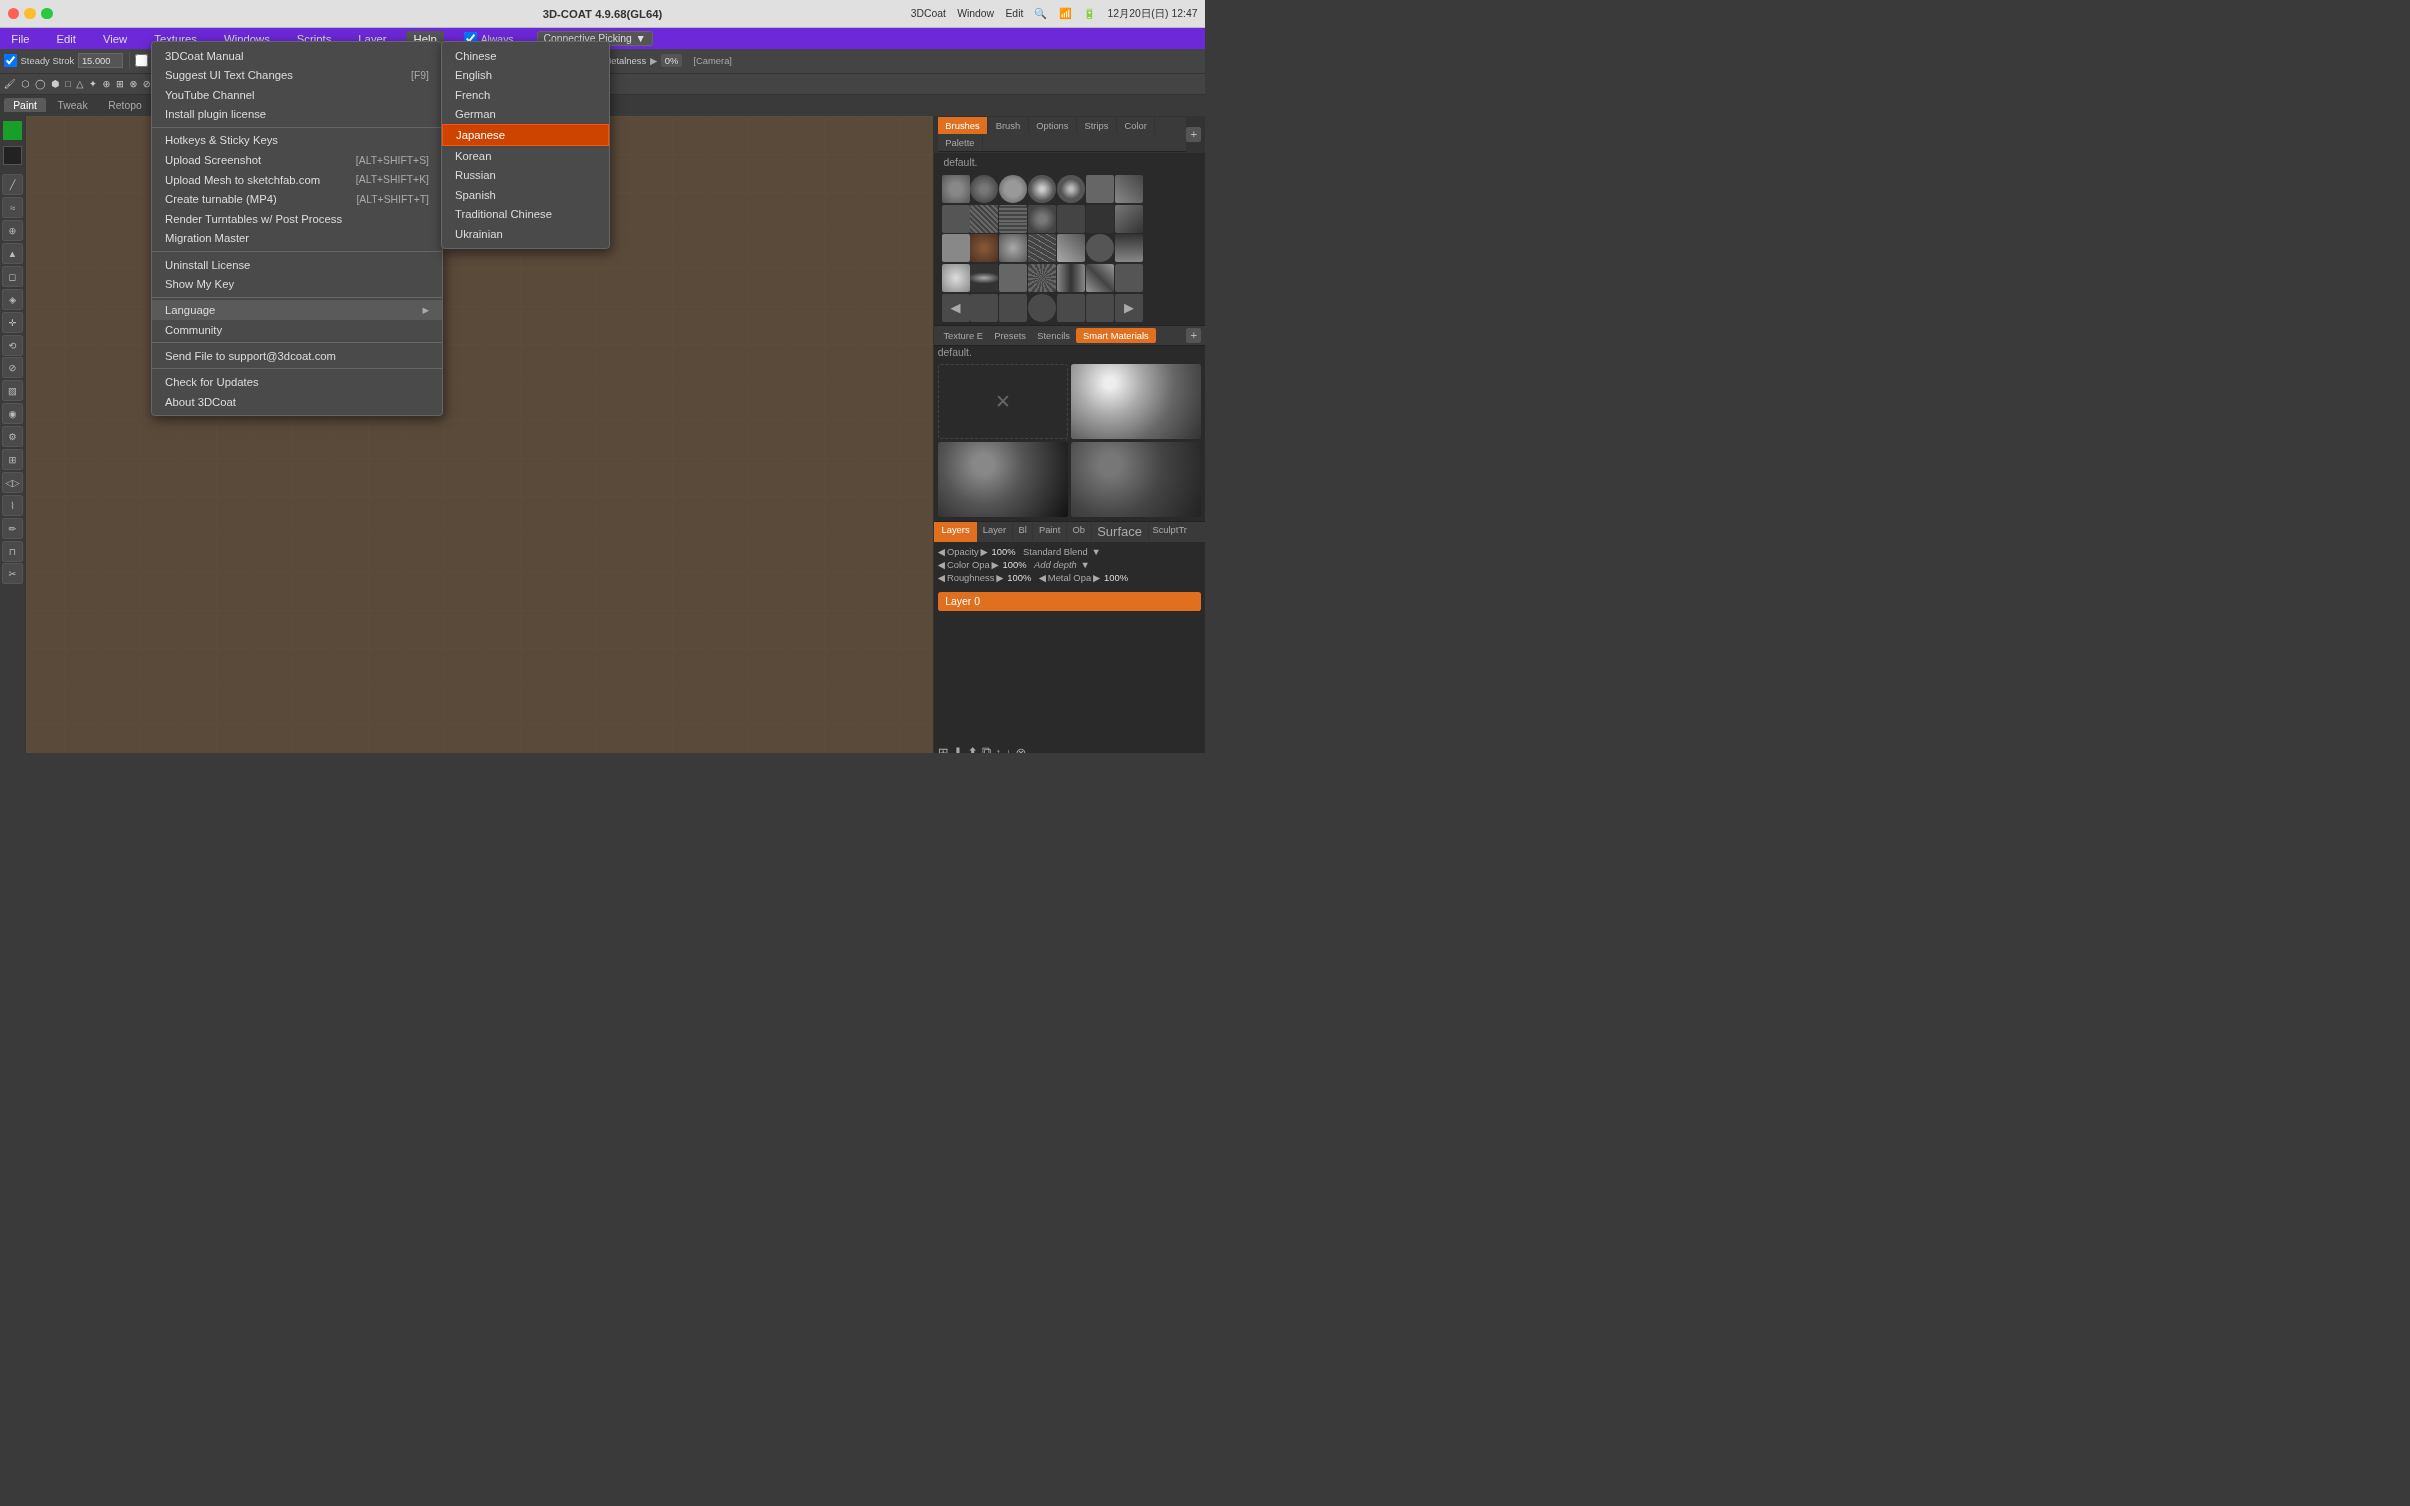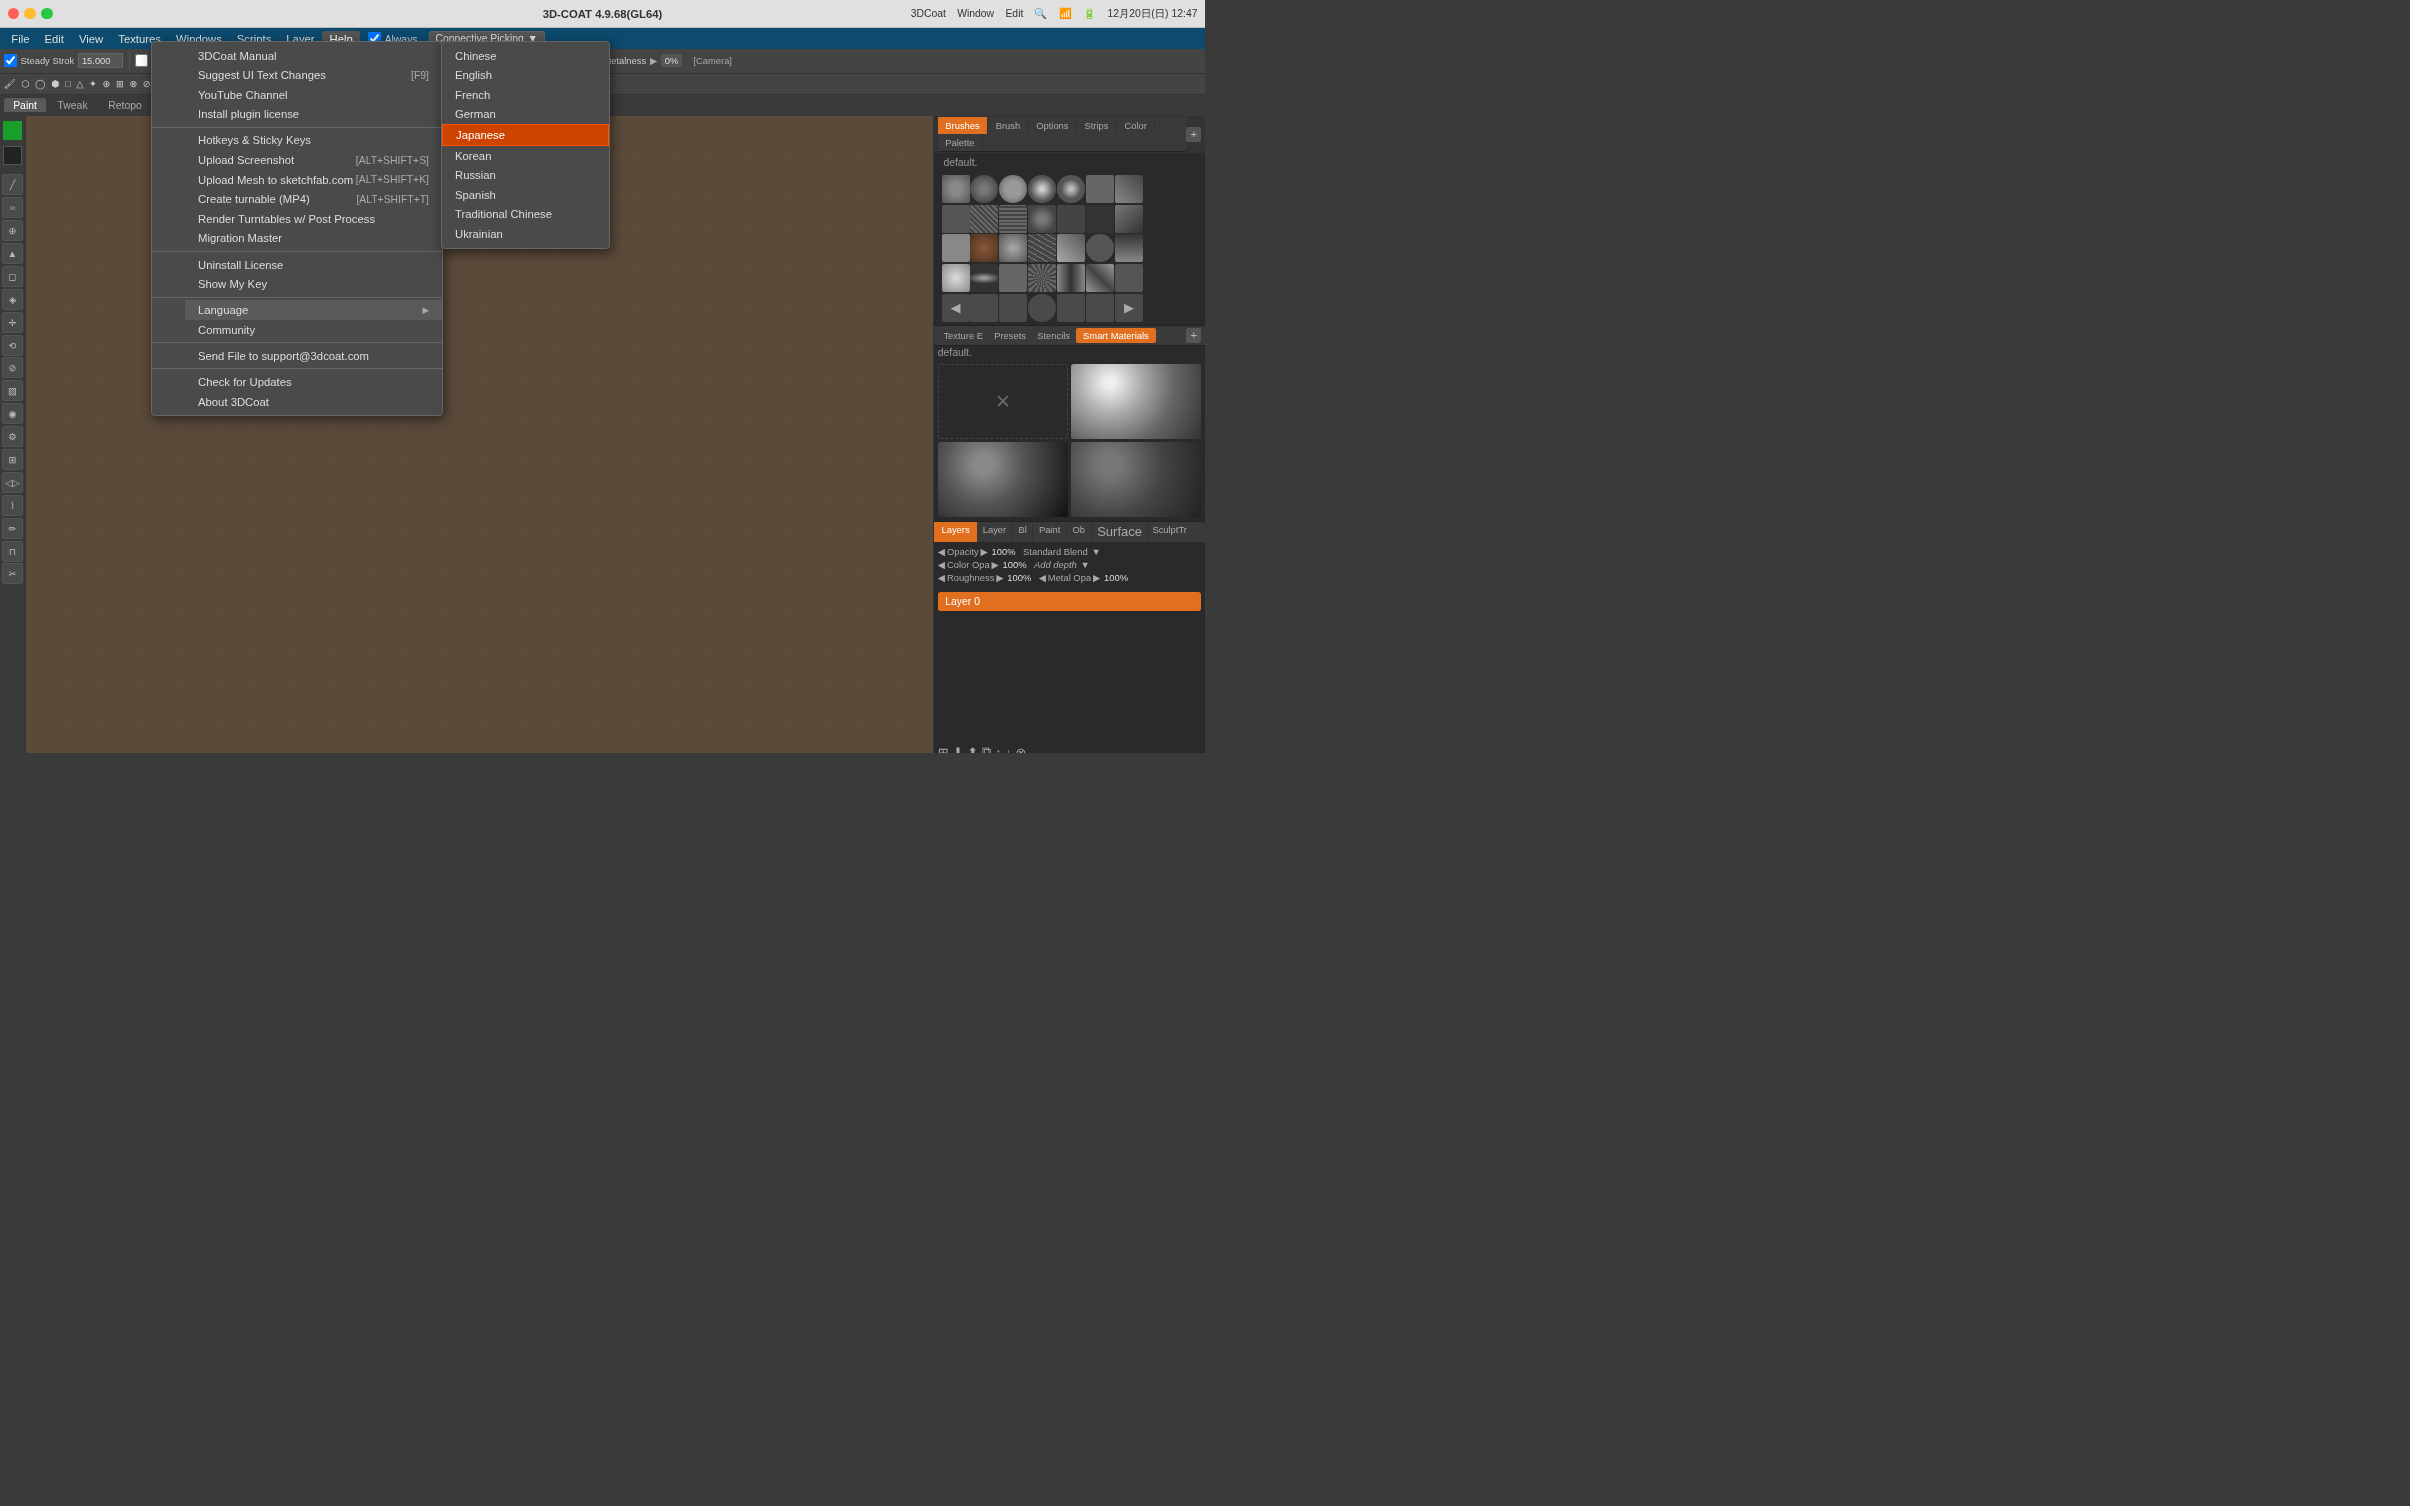--- a/index.html
+++ b/index.html
@@ -50,24 +50,24 @@
       display: flex;
       gap: 11.3px;
       align-items: center;
       font-size: 10.4px;
       color: #333;
     }
 
     
     .app-menu-bar {
       height: 21px;
-      background: #0c4a6e;
-      display: flex;
-      align-items: center;
-      gap: 0;
+      background: #6d28d9;
+      display: flex;
+      align-items: center;
+      gap: 12px;
       padding: 0 3.8px;
     }
     .menu-item {
       padding: 1.9px 7.5px;
       color: #ddd;
       font-size: 11.3px;
       cursor: pointer;
       border-radius: 2.8px;
     }
     .menu-item.help-active { background: #555; color: white; }
@@ -235,21 +235,20 @@
     }
     .help-menu-item {
       padding: 3.8px 13px;
       color: #ddd;
       font-size: 11.3px;
       cursor: pointer;
       display: flex;
       justify-content: space-between;
       align-items: center;
       white-space: nowrap;
-      margin-left: 33px;
     }
     .help-menu-item .shortcut { color: #aaa; font-size: 10.4px; }
     .help-menu-separator {
       height: 0.9px;
       background: #666;
       margin: 2.8px 0;
     }
     .has-submenu::after {
       content: '▶';
       font-size: 8.5px;

